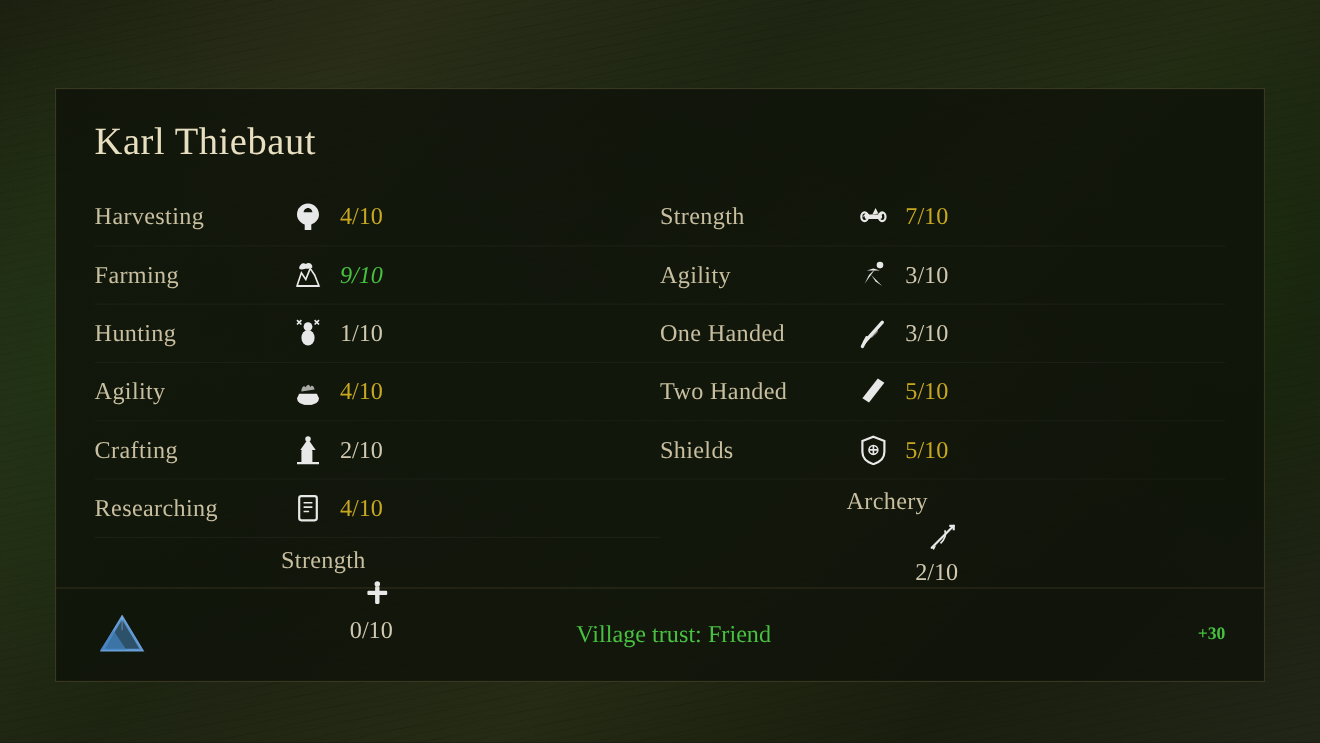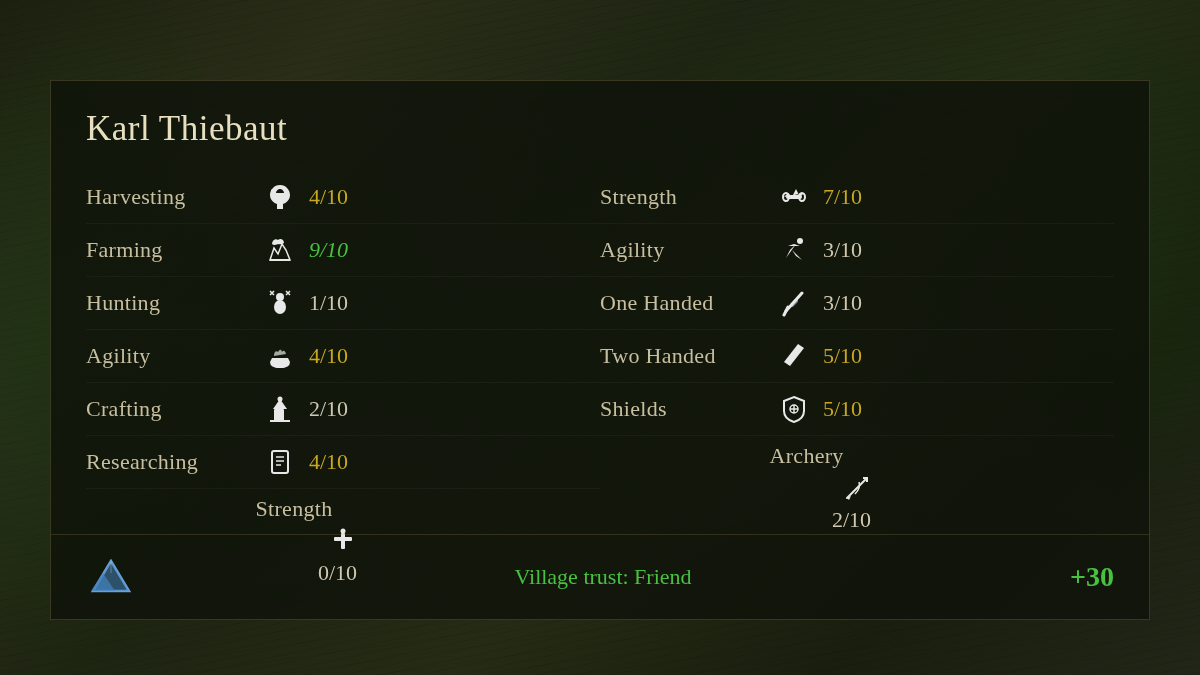--- a/index.html
+++ b/index.html
@@ -152,21 +152,21 @@
 
     .village-trust {
       flex: 1;
       text-align: center;
       color: #48c040;
       font-size: 22px;
     }
 
     .trust-bonus {
       color: #48c040;
-      font-size: 28px;
+      font-size: 16px;
       font-weight: bold;
     }
 
     
   </style>
 </head>
 <body>
 
 <div class="bg"></div>
 

